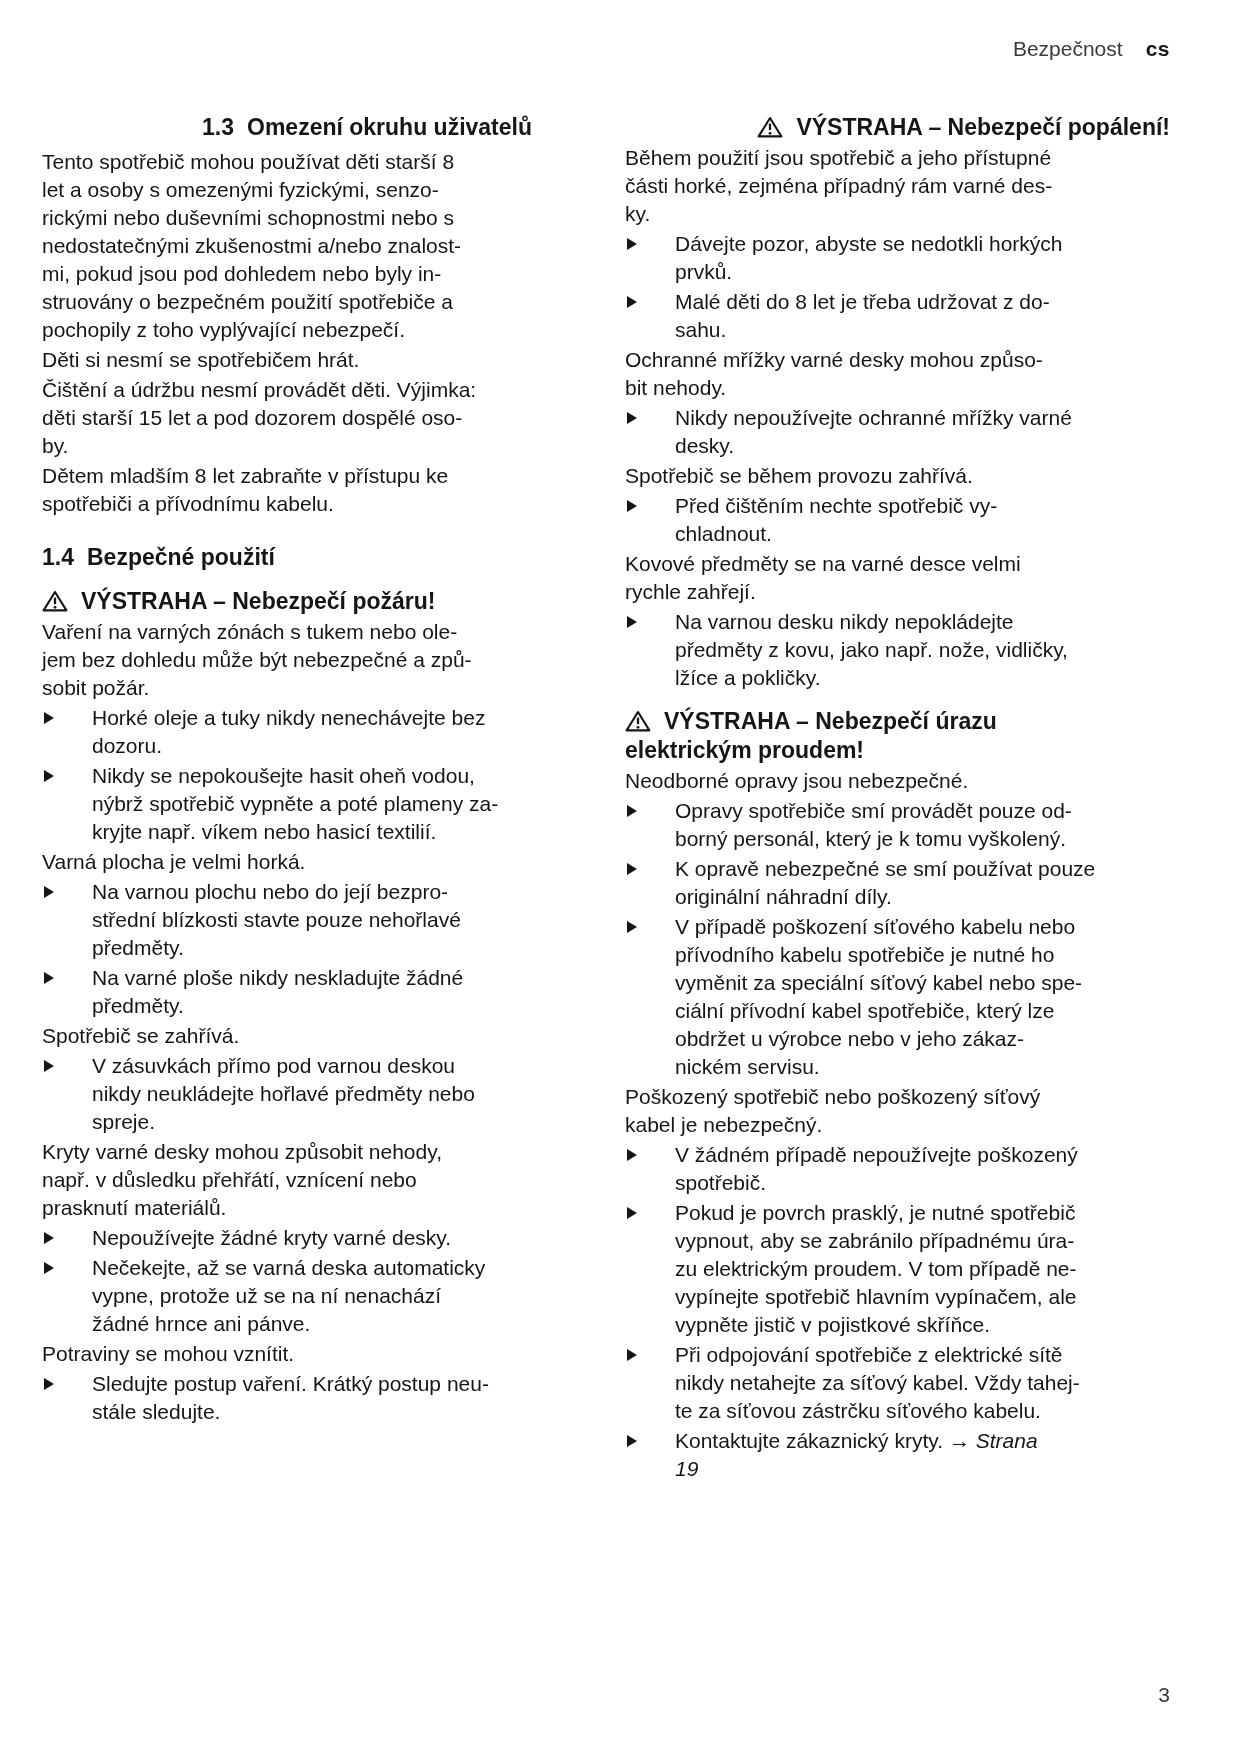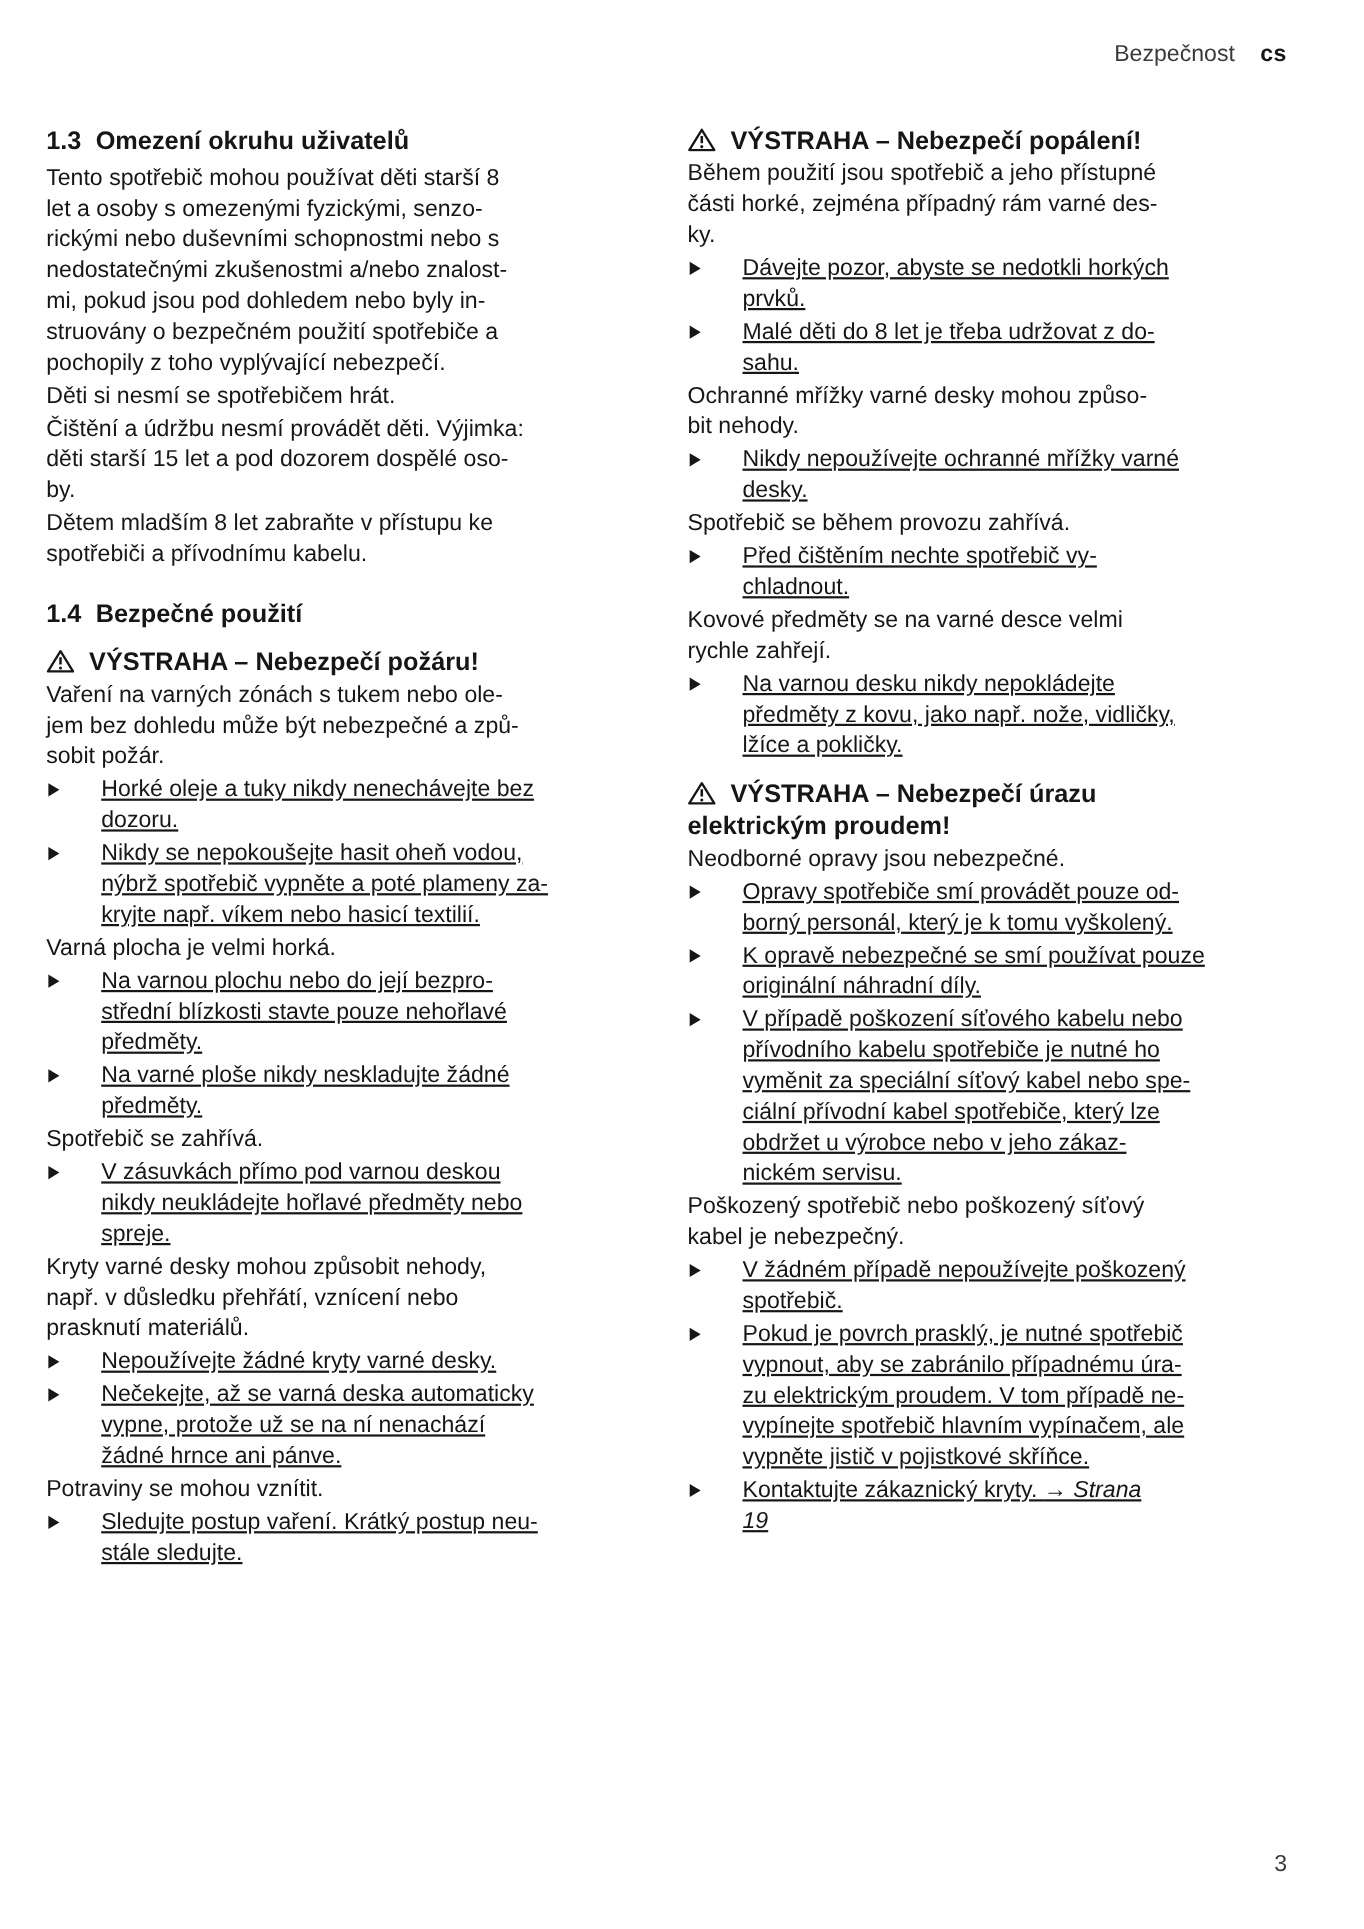--- a/index.html
+++ b/index.html
@@ -19,34 +19,34 @@
   }
   .page-header .lang{font-weight:bold;color:#161616;margin-left:23px;letter-spacing:0.5px;}
   .content{
     position:absolute;left:42px;top:113px;
     display:flex;
     font-size:21px;line-height:28px;
   }
   .col{display:block;}
   .col-left{width:490px;margin-right:93px;}
   .col-right{width:545px;}
-  .col > :first-child{margin-top:0;}
+  .col > :first-child{margin-top:0;text-align:right;}
   .h2{
     font-size:23px;font-weight:bold;line-height:29px;
     margin:25px 0 6px 0;white-space:pre;
   }
   .h2-num{margin-right:13px;}
   .warn-h{
     font-size:23px;font-weight:bold;line-height:29px;
     margin:15px 0 2px 0;
   }
   .warn-svg{vertical-align:-3px;margin-right:13px;}
   .p{margin:0 0 2px 0;}
   .txt{white-space:pre;margin-top:16px;}
-  .li{display:flex;margin:0 0 2px 0;text-decoration:underline;}
+  .li{display:flex;margin:0 0 2px 0;}
   .li-marker{flex:0 0 50px;}
   .tri{
     display:block;width:0;height:0;margin-top:8px;margin-left:2px;
     border-top:6px solid transparent;
     border-bottom:6px solid transparent;
     border-left:10px solid #161616;
   }
   .li-text{flex:1;}
   .ref{white-space:pre;font-style:italic;}
   .page-footer{
@@ -249,20 +249,28 @@
           <span class="li-text"><span class="txt">Pokud je povrch prasklý, je nutné spotřebič
 vypnout, aby se zabránilo případnému úra-
 zu elektrickým proudem. V tom případě ne-
 vypínejte spotřebič hlavním vypínačem, ale
 vypněte jistič v pojistkové skříňce.</span></span>
         </div>
         <div class="li">
           <span class="li-marker">
             <span class="tri"></span>
           </span>
+          <span class="li-text"><span class="txt">Při odpojování spotřebiče z elektrické sítě
+nikdy netahejte za síťový kabel. Vždy tahej-
+te za síťovou zástrčku síťového kabelu.</span></span>
+        </div>
+        <div class="li">
+          <span class="li-marker">
+            <span class="tri"></span>
+          </span>
           <span class="li-text"><span class="txt">Kontaktujte zákaznický kryty. </span><span class="ref">→ Strana
 19</span></span>
         </div>
       </div>
   </div>
 
   <div class="page-footer">3</div>
 </div>
 
 </body></html>

